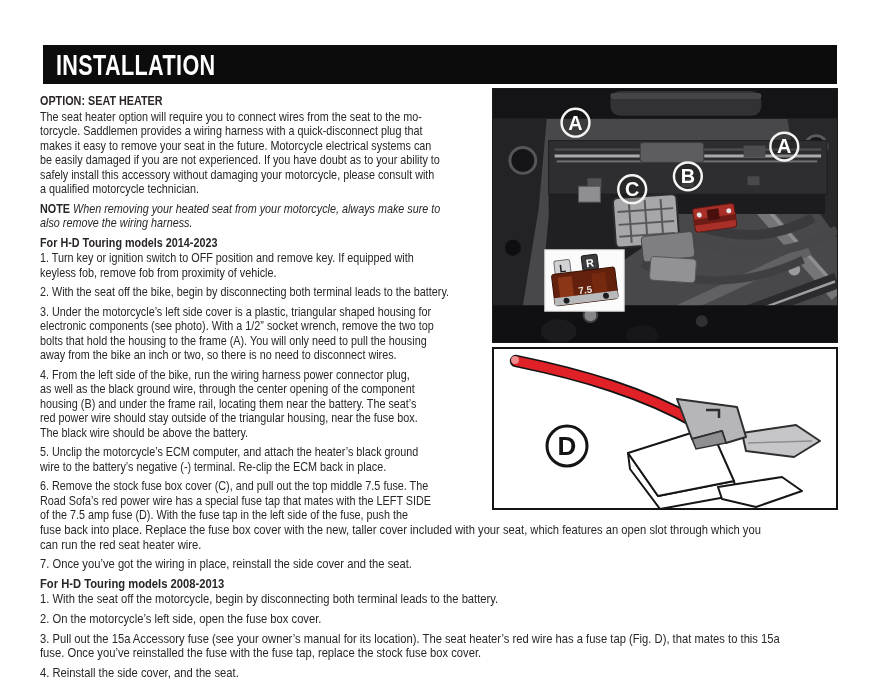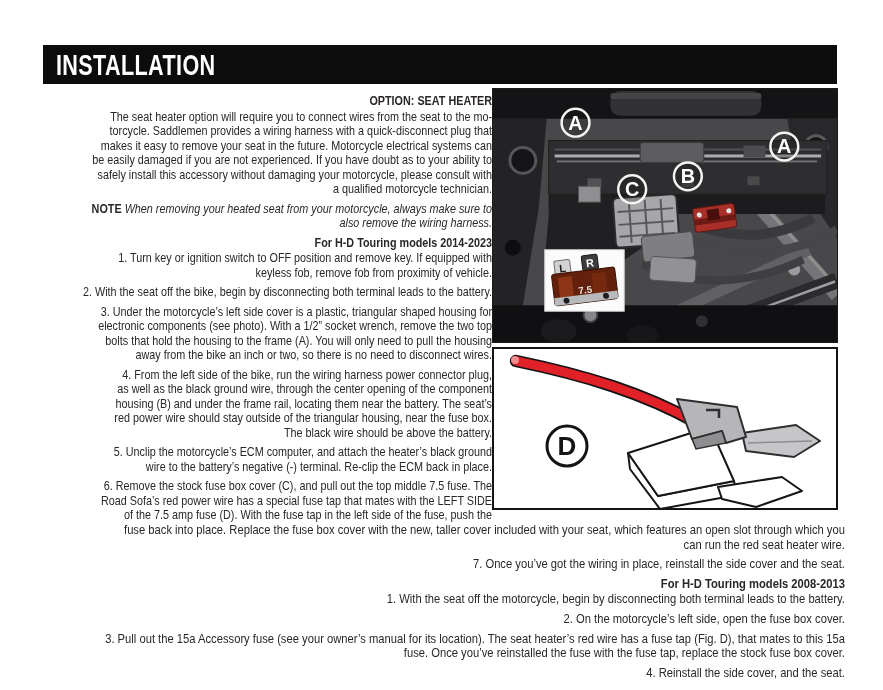--- a/index.html
+++ b/index.html
@@ -1,21 +1,21 @@
 <!DOCTYPE html>
 <html><head>
 <meta charset="utf-8">
 <style>
   html,body{margin:0;padding:0;}
   body{
     width:883px;height:690px;background:#ffffff;
     font-family:"Liberation Sans",sans-serif;color:#2a2627;
     position:relative;overflow:hidden;
   }
-  .page{position:absolute;inset:0;background:#fff;text-align:right;}
+  .page{position:absolute;inset:0;background:#fff;}
 
   
   .bar{
     position:absolute;left:43px;top:45px;width:794px;height:39px;
     background:#0c0c0c;display:flex;align-items:center;
   }
   .bar-title{
     color:#fff;font-weight:bold;font-size:30px;letter-spacing:.5px;
     transform:scaleX(.72);transform-origin:0 50%;
     margin-left:13px;white-space:nowrap;

